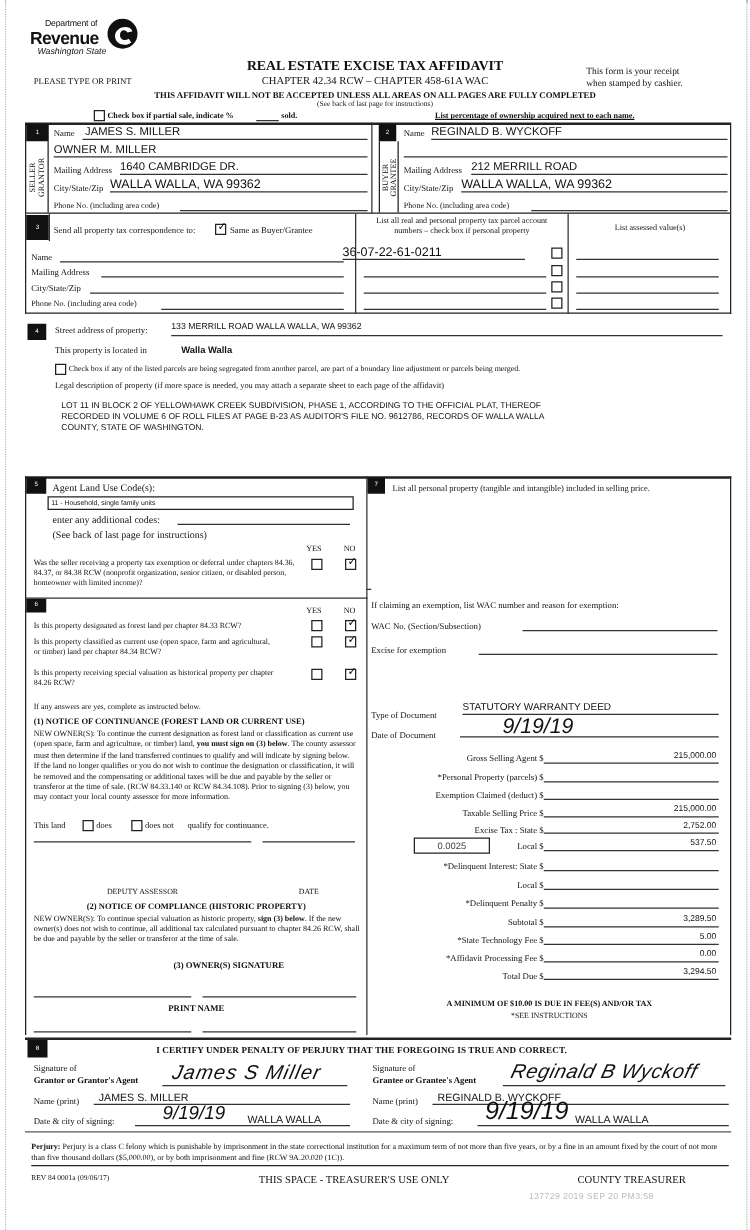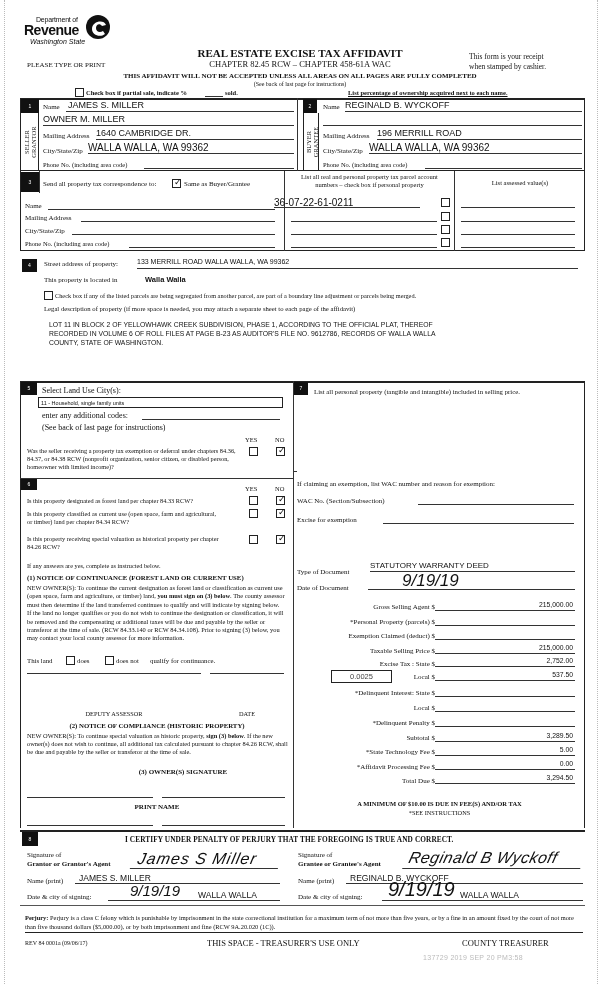--- a/index.html
+++ b/index.html
@@ -30,21 +30,21 @@
 <div class="abs sans" style="left:22px;top:14px;width:100px;height:36px">
   <div style="position:absolute;left:14px;top:2px;font-size:7px;letter-spacing:-0.2px">Department of</div>
   <div style="position:absolute;left:2px;top:8px;font-size:14px;font-weight:bold;letter-spacing:-0.5px">Revenue</div>
   <div style="position:absolute;left:8px;top:24px;font-size:7px;font-style:italic">Washington State</div>
   <svg style="position:absolute;left:62px;top:-1px" width="28" height="28" viewBox="0 0 28 28">
     <circle cx="14" cy="14" r="12" fill="#111"></circle>
     <path d="M8 16 C8 8 20 6 22 12 L18 13 C16 10 12 11 12 15 C12 19 16 20 19 18 L21 21 C16 25 8 22 8 16 Z" fill="#fff"></path>
   </svg>
 </div>
 <div class="abs bold center" style="left:0;width:600px;top:47px;font-size:11px">REAL ESTATE EXCISE TAX AFFIDAVIT</div>
-<div class="abs center" style="left:0;width:600px;top:59px;font-size:8.5px">CHAPTER 82.45 RCW – CHAPTER 458-61A WAC</div>
+<div class="abs center" style="left:0;width:600px;top:59px;font-size:8.5px">CHAPTER 42.34 RCW – CHAPTER 458-61A WAC</div>
 <div class="abs" style="left:27px;top:61px;font-size:7px">PLEASE TYPE OR PRINT</div>
 <div class="abs" style="left:469px;top:52px;font-size:7.5px">This form is your receipt</div>
 <div class="abs" style="left:469px;top:62px;font-size:7.5px">when stamped by cashier.</div>
 <div class="abs bold center" style="left:0;width:600px;top:72px;font-size:7px">THIS AFFIDAVIT WILL NOT BE ACCEPTED UNLESS ALL AREAS ON ALL PAGES ARE FULLY COMPLETED</div>
 <div class="abs center" style="left:0;width:600px;top:81px;font-size:6px">(See back of last page for instructions)</div>
 <div class="box" style="left:75px;top:88px"></div>
 <div class="abs bold" style="left:86px;top:89px;font-size:6.5px">Check box if partial sale, indicate %</div>
 <div class="ln" style="left:205px;top:89px;width:18px;height:8px"></div>
 <div class="abs bold" style="left:225px;top:89px;font-size:6.5px">sold.</div>
 <div class="abs bold" style="left:348px;top:89px;font-size:6.5px;text-decoration:underline">List percentage of ownership acquired next to each name.</div>
@@ -73,21 +73,21 @@
 <div class="abs" style="left:303px;top:113px;width:16px;height:57px;border-right:1px solid #222;border-left:1px solid #222">
   <div style="position:absolute;left:-17px;top:22px;width:50px;transform:rotate(-90deg);font-size:6.5px;text-align:center;line-height:7px">
     <div>BUYER</div>
     <div>GRANTEE</div>
   </div>
 </div>
 <div class="abs" style="left:323px;top:103px;font-size:7px">Name</div>
 <div class="ln fill" style="left:345px;top:100px;width:237px;height:12px;font-size:9px">REGINALD B. WYCKOFF</div>
 <div class="ln fill" style="left:323px;top:114px;width:259px;height:12px"></div>
 <div class="abs" style="left:323px;top:132px;font-size:7px">Mailing Address</div>
-<div class="ln fill" style="left:377px;top:128px;width:205px;height:12px;font-size:9px">196 MERRILL ROAD</div>
+<div class="ln fill" style="left:377px;top:128px;width:205px;height:12px;font-size:9px">212 MERRILL ROAD</div>
 <div class="abs" style="left:323px;top:147px;font-size:7px">City/State/Zip</div>
 <div class="ln fill" style="left:369px;top:142px;width:213px;height:12px;font-size:10px">WALLA WALLA, WA 99362</div>
 <div class="abs" style="left:323px;top:161px;font-size:6.5px">Phone No. (including area code)</div>
 <div class="ln fill" style="left:425px;top:159px;width:157px;height:10px"></div>
 
 <div class="abs" style="left:20px;top:171px;width:565px;height:80px;border:1px solid #222;border-top:none"></div>
 <div class="vr" style="left:284px;top:171px;height:80px"></div>
 <div class="vr" style="left:454px;top:171px;height:80px"></div>
 <div class="num" style="left:21px;top:172px;width:18px;height:20px;line-height:20px">3</div>
 <div class="vr" style="left:39px;top:171px;height:22px"></div>
@@ -133,21 +133,21 @@
 <div class="abs sans" style="left:49px;top:320px;font-size:6.8px;line-height:9px">
   <div>LOT 11 IN BLOCK 2 OF YELLOWHAWK CREEK SUBDIVISION, PHASE 1, ACCORDING TO THE OFFICIAL PLAT, THEREOF</div>
   <div>RECORDED IN VOLUME 6 OF ROLL FILES AT PAGE B-23 AS AUDITOR'S FILE NO. 9612786, RECORDS OF WALLA WALLA</div>
   <div>COUNTY, STATE OF WASHINGTON.</div>
 </div>
 
 <div class="abs" style="left:20px;top:381px;width:565px;height:447px;border:1px solid #222;border-top:2px solid #222;border-bottom:none"></div>
 <div class="vr" style="left:293px;top:381px;height:447px"></div>
 
 <div class="num" style="left:21px;top:382px;width:16px;height:13px;line-height:13px">5</div>
-<div class="abs" style="left:42px;top:386px;font-size:8px">Select Land Use City(s):</div>
+<div class="abs" style="left:42px;top:386px;font-size:8px">Agent Land Use Code(s):</div>
 <div class="abs sans" style="left:38px;top:397px;width:245px;height:11px;border:1px solid #222;font-size:5.5px;padding:1px 2px;line-height:8px">11 - Household, single family units</div>
 <div class="abs" style="left:42px;top:411px;font-size:8px">enter any additional codes:</div>
 <div class="ln" style="left:142px;top:410px;width:138px;height:10px"></div>
 <div class="abs" style="left:42px;top:423px;font-size:8px">(See back of last page for instructions)</div>
 <div class="abs" style="left:245px;top:436px;font-size:6.5px">YES</div>
 <div class="abs" style="left:275px;top:436px;font-size:6.5px">NO</div>
 <div class="abs" style="left:27px;top:447px;width:215px;font-size:6.3px;line-height:8.2px">Was the seller receiving a property tax exemption or deferral under chapters 84.36, 84.37, or 84.38 RCW (nonprofit organization, senior citizen, or disabled person, homeowner with limited income)?</div>
 <div class="box" style="left:249px;top:447px"></div>
 <div class="box chk" style="left:276px;top:447px"></div>
 

